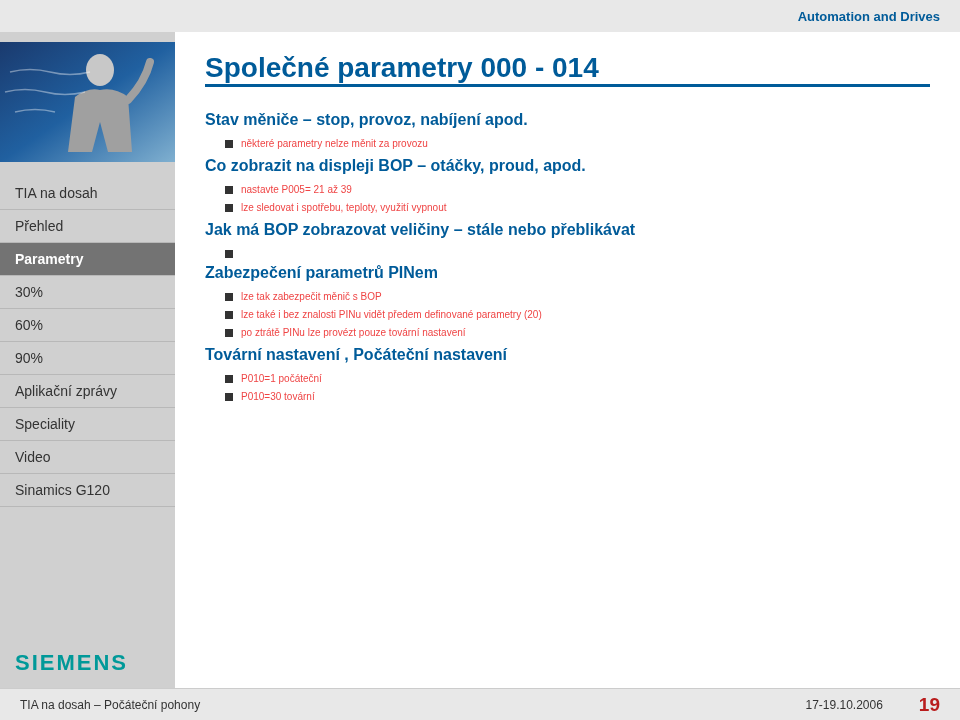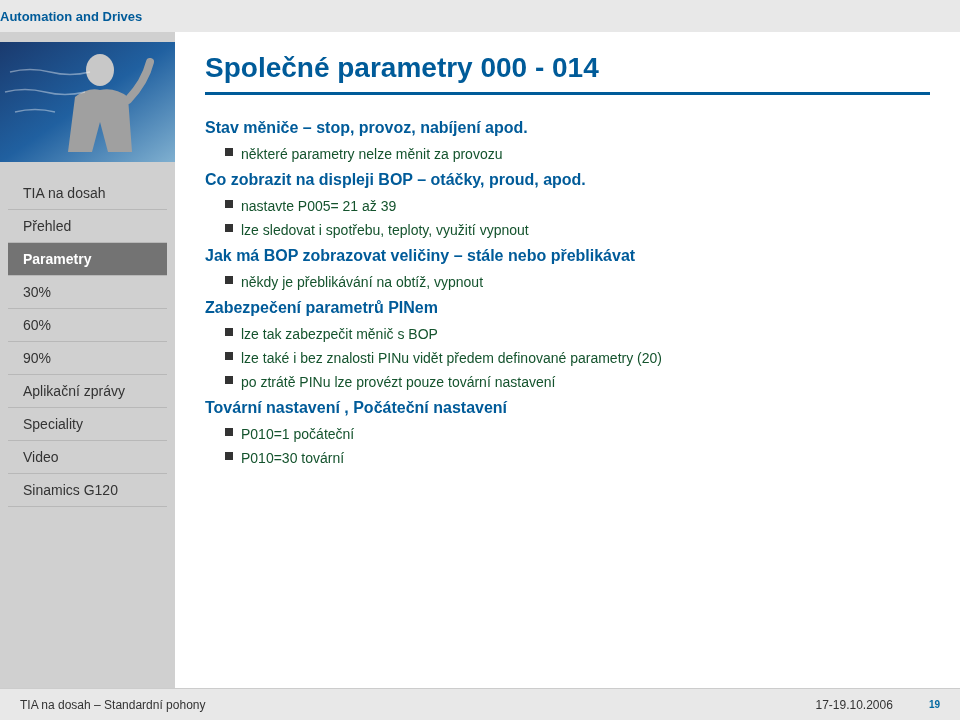--- a/index.html
+++ b/index.html
@@ -18,20 +18,21 @@
       display: flex;
       flex-direction: column;
     }
 
     
     .top-bar {
       background: #e8e8e8;
       height: 32px;
       display: flex;
       align-items: center;
+      justify-content: flex-end;
       padding-right: 20px;
     }
 
     .top-bar-text {
       font-size: 13px;
       color: #005b99;
       font-weight: bold;
     }
 
     
@@ -54,21 +55,21 @@
       height: 120px;
       background: linear-gradient(135deg, #1a3a6e 0%, #2060a0 40%, #4090c0 70%, #80b0d0 100%);
       margin-bottom: 10px;
       position: relative;
       overflow: hidden;
     }
 
     .sidebar-nav {
       display: flex;
       flex-direction: column;
-      padding: 5px 8px;
+      padding: 5px 0;
     }
 
     .nav-item {
       padding: 8px 15px;
       font-size: 14px;
       color: #333;
       cursor: pointer;
       border-bottom: 1px solid #b8b8b8;
     }
 
@@ -86,21 +87,20 @@
       flex-direction: column;
       padding: 20px 30px 10px 30px;
     }
 
     .page-title {
       font-size: 28px;
       font-weight: bold;
       color: #005b99;
       margin-bottom: 20px;
       border-bottom: 3px solid #005b99;
-      padding-bottom: 8px;
     }
 
     .content-body {
       flex: 1;
       font-size: 14px;
       line-height: 1.5;
       color: #000;
     }
 
     .section-heading {
@@ -120,22 +120,22 @@
     .bullet-square {
       width: 8px;
       height: 8px;
       background: #333;
       margin-top: 4px;
       margin-right: 8px;
       flex-shrink: 0;
     }
 
     .bullet-text {
-      font-size: 14px;
-      color: #14532d;
+      font-size: 10px;
+      color: #ef4444;
     }
 
     
     .footer {
       background: #e8e8e8;
       height: 32px;
       display: flex;
       align-items: center;
       justify-content: space-between;
       padding: 0 20px;
@@ -162,23 +162,23 @@
     }
 
     .siemens-text {
       font-size: 22px;
       font-weight: bold;
       color: #009999;
       letter-spacing: 2px;
     }
 
     .page-number {
-      font-size: 10px;
-      font-weight: bold;
-      color: #0369a1;
+      font-size: 19px;
+      font-weight: bold;
+      color: #b91c1c;
     }
   </style>
 </head>
 <body>
 
 <div class="page-wrapper">
 
   <div class="top-bar">
     <span class="top-bar-text">Automation and Drives</span>
   </div>
@@ -216,20 +216,23 @@
           <div class="nav-item active">Parametry</div>
           <div class="nav-item">30%</div>
           <div class="nav-item">60%</div>
           <div class="nav-item">90%</div>
           <div class="nav-item">Aplikační zprávy</div>
           <div class="nav-item">Speciality</div>
           <div class="nav-item">Video</div>
           <div class="nav-item">Sinamics G120</div>
         </div>
 
+      <div class="siemens-logo">
+        <span class="siemens-text">SIEMENS</span>
+      </div>
     </div>
 
     <div class="content">
       <div class="page-title">Společné parametry 000 - 014</div>
 
       <div class="content-body">
 
         <div class="section-heading">
           <span>Stav měniče – stop, provoz, nabíjení apod.</span>
         </div>
@@ -252,21 +255,20 @@
           <div class="bullet-square"></div>
           <span class="bullet-text">lze sledovat i spotřebu, teploty, využití vypnout</span>
         </div>
 
         <div class="section-heading">
           <span>Jak má BOP zobrazovat veličiny – stále nebo přeblikávat</span>
         </div>
 
         <div class="bullet-item">
           <div class="bullet-square"></div>
-          <span class="bullet-text">někdy je přeblikávání na obtíž, vypnout</span>
         </div>
 
         <div class="section-heading">
           <span>Zabezpečení parametrů PINem</span>
         </div>
 
         <div class="bullet-item">
           <div class="bullet-square"></div>
           <span class="bullet-text">lze tak zabezpečit měnič s BOP</span>
         </div>
@@ -293,19 +295,19 @@
         <div class="bullet-item">
           <div class="bullet-square"></div>
           <span class="bullet-text">P010=30 tovární</span>
         </div>
 
       </div>
     </div>
   </div>
 
   <div class="footer">
-    <span class="footer-left">TIA na dosah – Standardní pohony</span>
+    <span class="footer-left">TIA na dosah – Počáteční pohony</span>
     <div class="footer-right">
       <span>17-19.10.2006</span>
       <span class="page-number">19</span>
     </div>
   </div>
 </div>
 
 </body></html>

